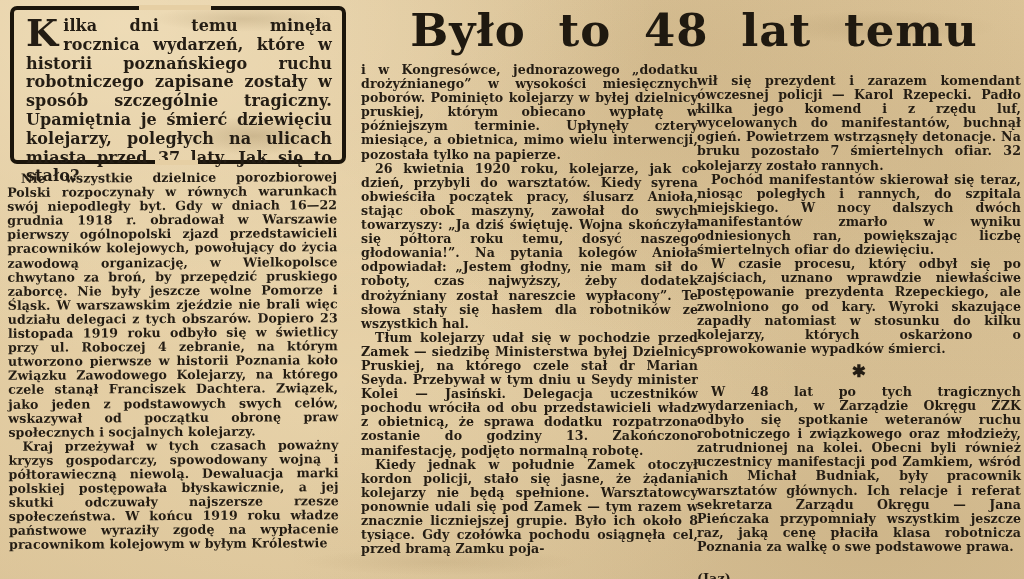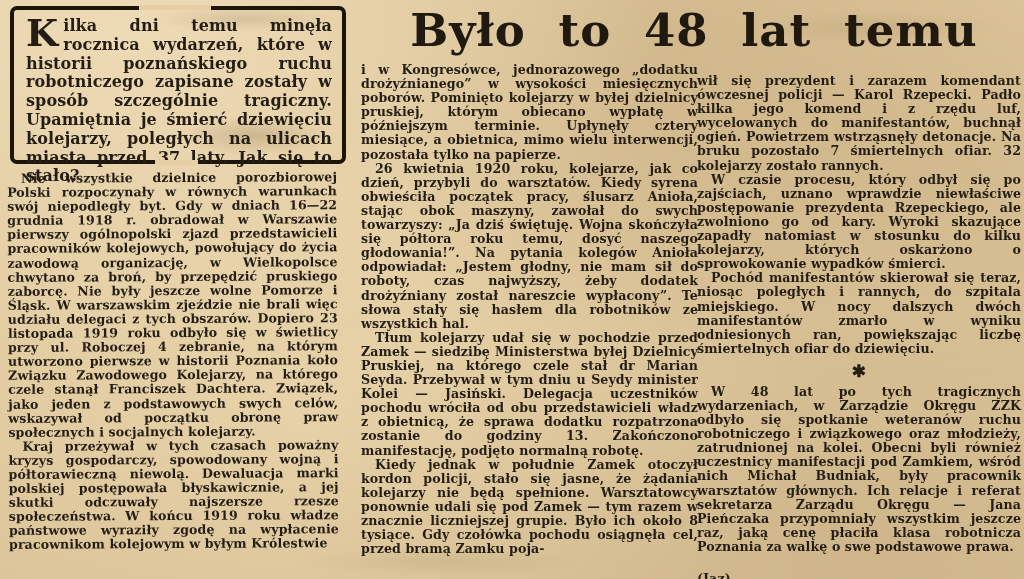--- a/index.html
+++ b/index.html
@@ -107,18 +107,18 @@
 
 <div class="col" id="col2">
   <p>i w Kongresówce, jednorazowego „dodatku drożyźnianego” w wysokości miesięcznych poborów. Pominięto kolejarzy w byłej dzielnicy pruskiej, którym obiecano wypłatę w późniejszym terminie. Upłynęły cztery miesiące, a obietnica, mimo wielu interwencji, pozostała tylko na papierze.</p>
   <p class="indent">26 kwietnia 1920 roku, kolejarze, jak co dzień, przybyli do warsztatów. Kiedy syrena obwieściła początek pracy, ślusarz Anioła, stając obok maszyny, zawołał do swych towarzyszy: „Ja dziś świętuję. Wojna skończyła się półtora roku temu, dosyć naszego głodowania!”. Na pytania kolegów Anioła odpowiadał: „Jestem głodny, nie mam sił do roboty, czas najwyższy, żeby dodatek drożyźniany został nareszcie wypłacony”. Te słowa stały się hasłem dla robotników ze wszystkich hal.</p>
   <p class="indent">Tłum kolejarzy udał się w pochodzie przed Zamek — siedzibę Ministerstwa byłej Dzielnicy Pruskiej, na którego czele stał dr Marian Seyda. Przebywał w tym dniu u Seydy minister Kolei — Jasiński. Delegacja uczestników pochodu wróciła od obu przedstawicieli władz z obietnicą, że sprawa dodatku rozpatrzona zostanie do godziny 13. Zakończono manifestację, podjęto normalną robotę.</p>
   <p class="indent">Kiedy jednak w południe Zamek otoczył kordon policji, stało się jasne, że żądania kolejarzy nie będą spełnione. Warsztatowcy ponownie udali się pod Zamek — tym razem w znacznie liczniejszej grupie. Było ich około 8 tysiące. Gdy czołówka pochodu osiągnęła cel, przed bramą Zamku poja-</p>
 </div>
 
 <div class="col" id="col3">
   <p>wił się prezydent i zarazem komendant ówczesnej policji — Karol Rzepecki. Padło kilka jego komend i z rzędu luf, wycelowanych do manifestantów, buchnął ogień. Powietrzem wstrząsnęły detonacje. Na bruku pozostało 7 śmiertelnych ofiar. 32 kolejarzy zostało rannych.</p>
+  <p class="indent">Pochód manifestantów skierował się teraz, niosąc poległych i rannych, do szpitala miejskiego. W nocy dalszych dwóch manifestantów zmarło w wyniku odniesionych ran, powiększając liczbę śmiertelnych ofiar do dziewięciu.</p>
   <p class="indent">W czasie procesu, który odbył się po zajściach, uznano wprawdzie niewłaściwe postępowanie prezydenta Rzepeckiego, ale zwolniono go od kary. Wyroki skazujące zapadły natomiast w stosunku do kilku kolejarzy, których oskarżono o sprowokowanie wypadków śmierci.</p>
-  <p class="indent">Pochód manifestantów skierował się teraz, niosąc poległych i rannych, do szpitala miejskiego. W nocy dalszych dwóch manifestantów zmarło w wyniku odniesionych ran, powiększając liczbę śmiertelnych ofiar do dziewięciu.</p>
   <div class="separator">✱</div>
   <p class="indent">W 48 lat po tych tragicznych wydarzeniach, w Zarządzie Okręgu ZZK odbyło się spotkanie weteranów ruchu robotniczego i związkowego oraz młodzieży, zatrudnionej na kolei. Obecni byli również uczestnicy manifestacji pod Zamkiem, wśród nich Michał Budniak, były pracownik warsztatów głównych. Ich relacje i referat sekretarza Zarządu Okręgu — Jana Pieńczaka przypomniały wszystkim jeszcze raz, jaką cenę płaciła klasa robotnicza Poznania za walkę o swe podstawowe prawa.</p>
   <div class="byline">(Jaz)</div>
 </div>
 
 </body></html>

